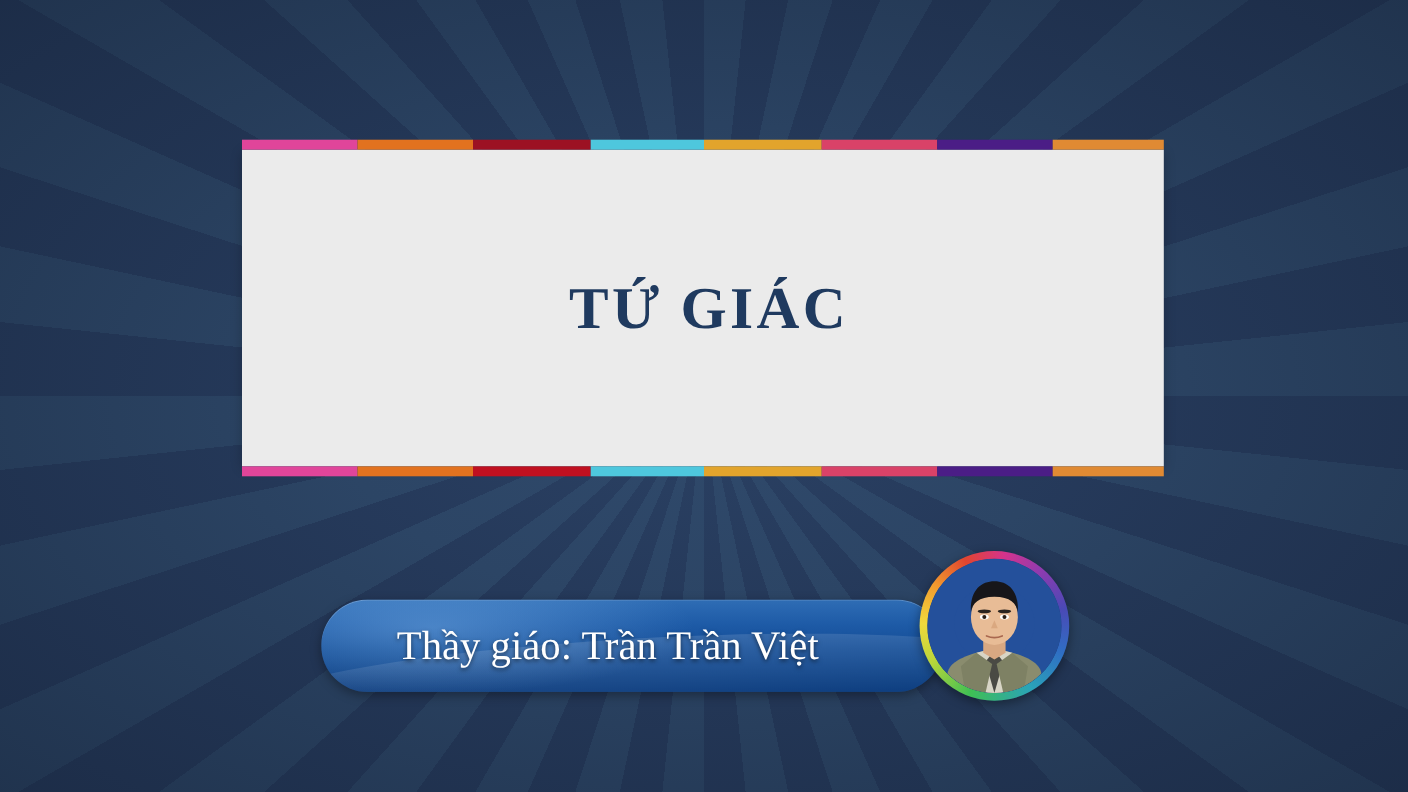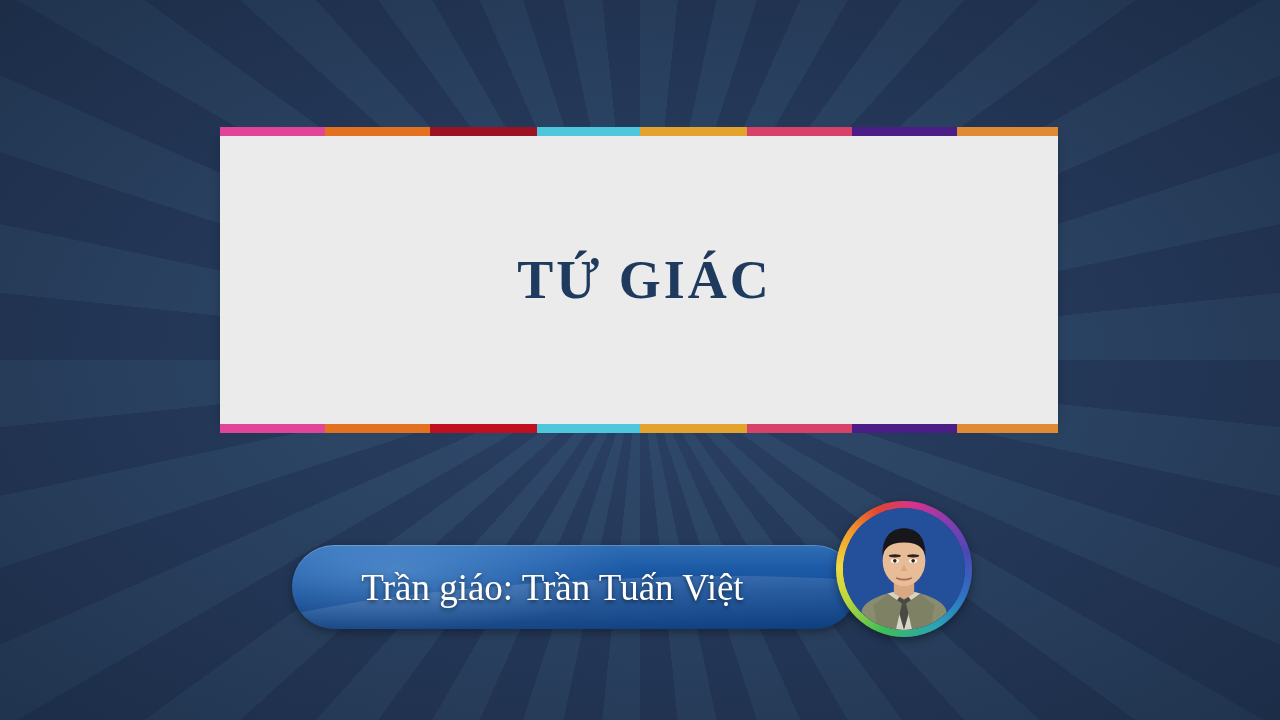--- a/index.html
+++ b/index.html
@@ -160,21 +160,21 @@
       <span style="width:107px;background:#c01020"></span>
       <span style="width:103px;background:#4ec7dd"></span>
       <span style="width:107px;background:#e2a42c"></span>
       <span style="width:105px;background:#d94268"></span>
       <span style="width:105px;background:#4b1d86"></span>
       <span style="width:101px;background:#e08a33"></span>
     </div>
   </div>
 
   <div class="banner">
-    <div class="banner-text">Trần giáo: Trần Tuấn Việt</div>
+    <div class="banner-text">Thầy giáo: Trần Trần Việt</div>
   </div>
 
   <div class="avatar">
     <div class="avatar-inner">
       <svg viewBox="0 0 120 120" xmlns="http://www.w3.org/2000/svg">
         <defs>
           <clipPath id="circleClip">
               <circle cx="60" cy="60" r="60"></circle>
             </clipPath>
         </defs>

